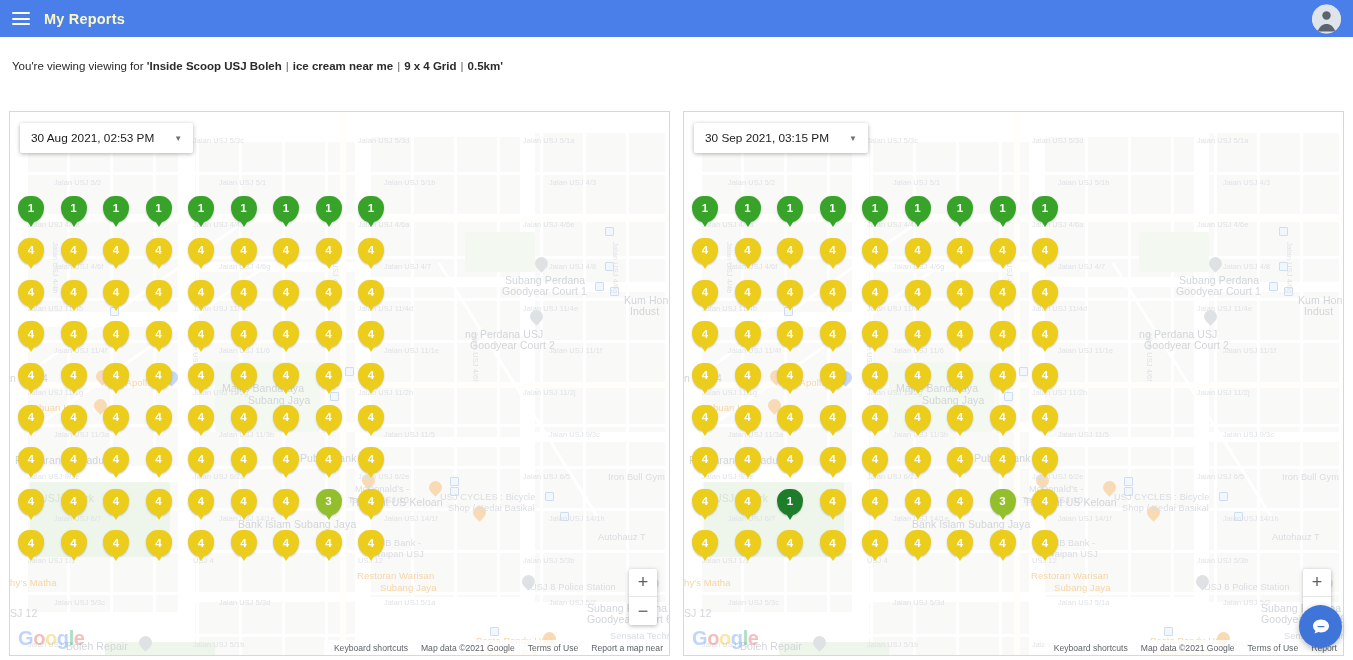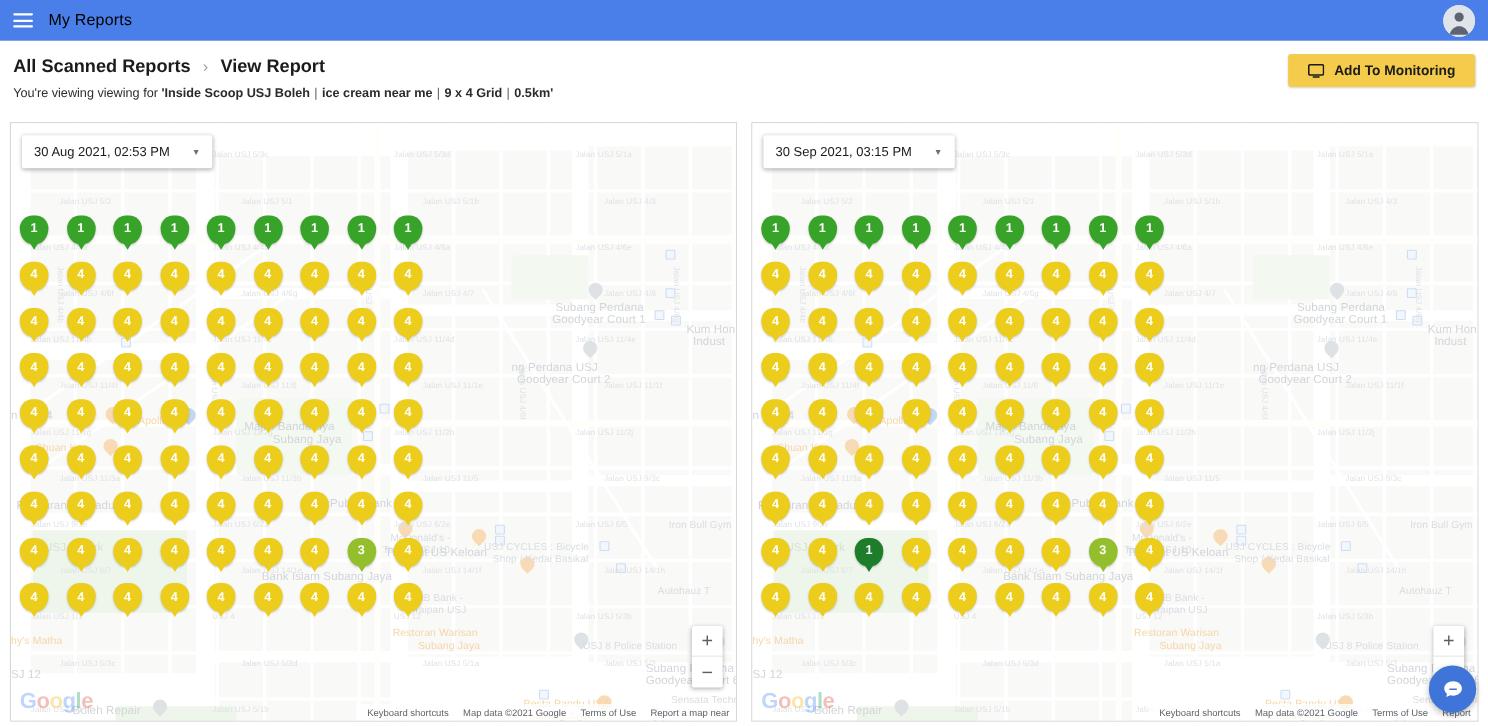--- a/index.html
+++ b/index.html
@@ -22,23 +22,23 @@
     position: relative;
   }
   .hamburger {
     width: 18px; height: 13px;
     display: flex; flex-direction: column; justify-content: space-between;
     margin-right: 14px;
     cursor: pointer;
   }
   .hamburger span { display:block; height: 2px; background: #fff; border-radius: 1px; }
   .appbar-title {
-    color: #000000;
+    color: #fef9c3;
     font-size: 14.5px;
-    font-weight: normal;
+    font-weight: bold;
     letter-spacing: .2px;
   }
   .avatar {
     position: absolute;
     right: 12px; top: 50%;
     transform: translateY(-50%);
     width: 29px; height: 29px;
     border-radius: 50%;
     background: #dfe4ea;
     display: flex; align-items: center; justify-content: center;
@@ -302,39 +302,25 @@
   <div class="avatar">
     <svg width="29" height="29" viewBox="0 0 29 29">
       <circle cx="14.5" cy="14.5" r="14.5" fill="#dfe4ea"></circle>
       <circle cx="14.5" cy="11" r="4.2" fill="#5b6470"></circle>
       <path d="M5.8 27c1.4-5.2 5-7.6 8.7-7.6s7.3 2.4 8.7 7.6z" fill="#5b6470"></path>
     </svg>
   </div>
 </div>
 
 <div class="page-head">
-  <div class="breadcrumb">
-    <span class="crumb">All Scanned Reports</span>
-    <span class="crumb-sep">›</span>
-    <span class="crumb">View Report</span>
-  </div>
   <div class="subline">
     <span>You're viewing viewing for </span><b>'Inside Scoop USJ Boleh</b><span class="sep">|</span><b>ice cream near me</b><span class="sep">|</span><b>9 x 4 Grid</b><span class="sep">|</span><b>0.5km'</b>
   </div>
 
   <div class="head-actions">
-    <button class="btn-yellow">
-      <span>
-        <svg width="15" height="13" viewBox="0 0 15 13">
-          <rect x="0.8" y="0.8" width="13.4" height="9.4" rx="1.1" fill="none" stroke="#1b1b1b" stroke-width="1.4"></rect>
-          <rect x="4.2" y="11.3" width="6.6" height="1.3" rx=".6" fill="#1b1b1b"></rect>
-        </svg>
-      </span>
-      <span>Add To Monitoring</span>
-    </button>
   </div>
 </div>
 
 <div class="maps">
 
   <div class="map-panel">
     <div class="map-bg">
         <div class="blockfill" style="left: 0px; top: 0px; width: 668px; height: 543px;"></div>
         <div class="blockfill" style="left: 18px; top: 40px; width: 150px; height: 160px; background: rgb(242, 241, 239);"></div>
         <div class="blockfill" style="left: 18px; top: 215px; width: 150px; height: 140px; background: rgb(242, 241, 239);"></div>

